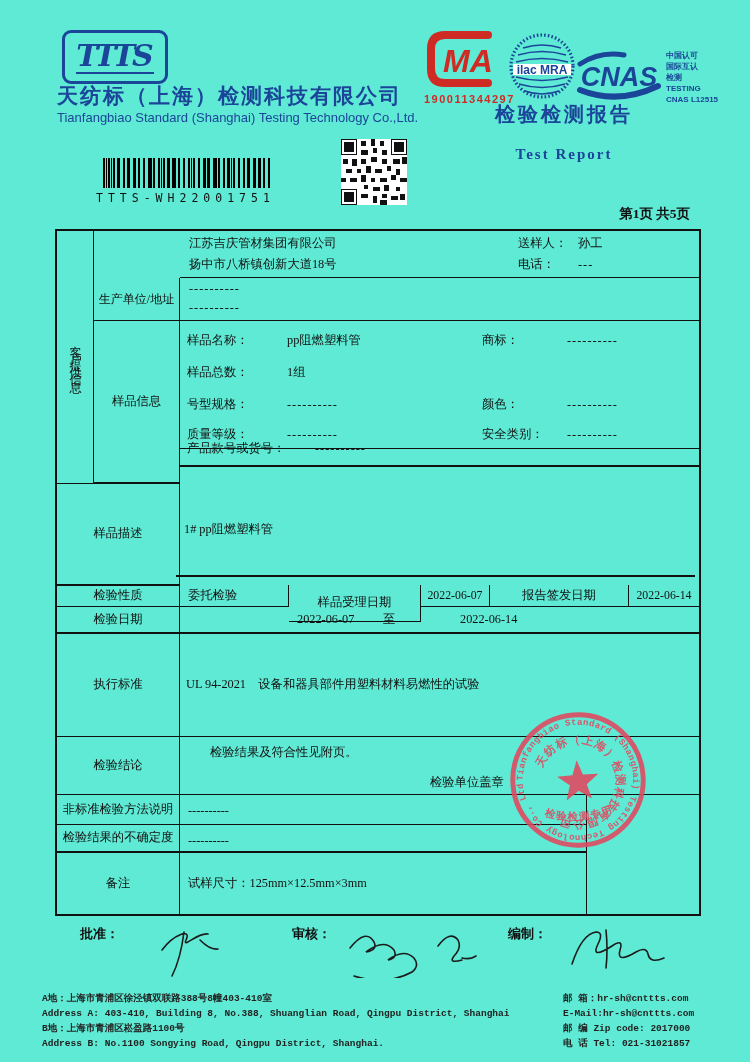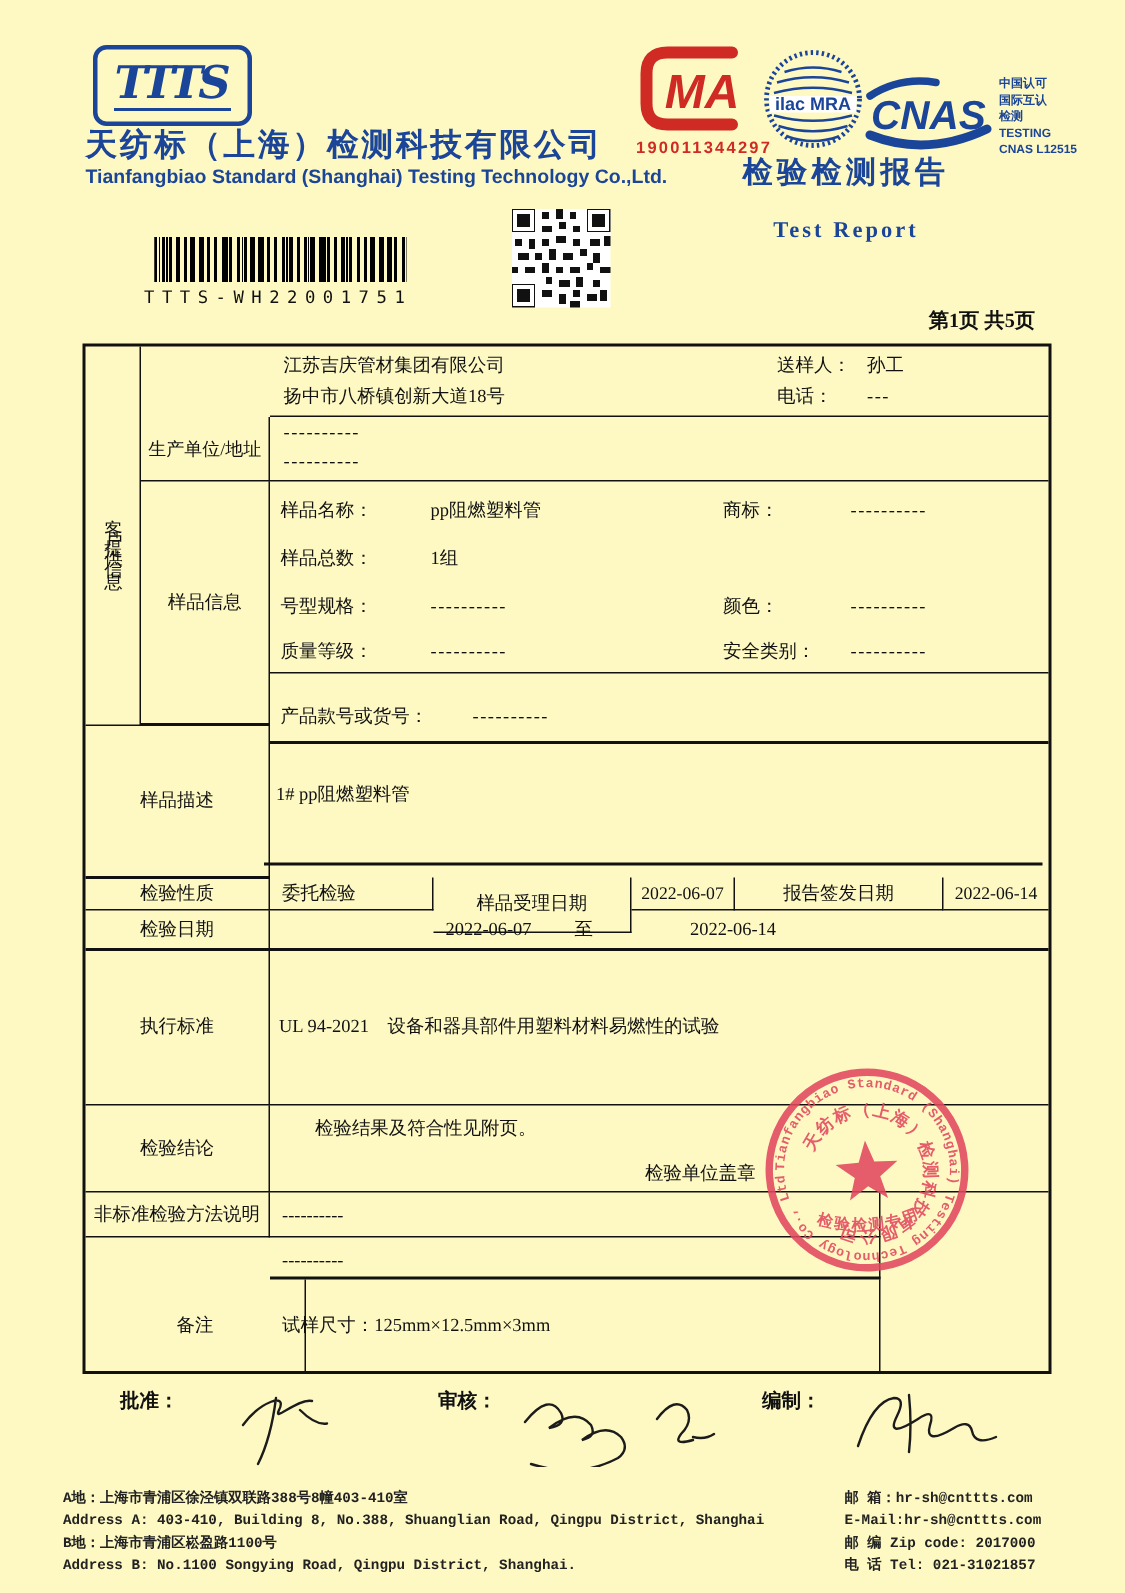--- a/index.html
+++ b/index.html
@@ -1,28 +1,28 @@
 <!DOCTYPE html>
 <html><head>
 <meta charset="utf-8">
 <style>
   html,body{margin:0;padding:0;background:#fff;}
-  .page{position:relative;width:750px;height:1062px;background:#fef9c3;overflow:hidden;
+  .page{position:relative;width:750px;height:1062px;background:#5eead4;overflow:hidden;
         font-family:"Liberation Serif","DejaVu Serif",serif;color:#111;}
   .abs{position:absolute;}
   .blue{color:#1b4598;}
   .red{color:#cf2b24;}
 
   
   .ttts-box{left:62px;top:30px;width:100px;height:48px;border:3.5px solid #1b4598;border-radius:9px;
             display:flex;align-items:center;justify-content:center;}
   .ttts-txt{font-family:"DejaVu Serif",serif;font-style:italic;font-weight:bold;font-size:30px;
             color:#1b4598;letter-spacing:-3px;line-height:1;border-bottom:2.5px solid #1b4598;padding:0 3px 1px 0;}
   .cn-name{left:57px;top:82px;font-size:21px;font-weight:bold;letter-spacing:2px;}
-  .en-name{left:57px;top:110px;font-size:13px;font-weight:bold;font-family:"Liberation Sans",sans-serif;}
+  .en-name{left:57px;top:110px;font-size:13px;font-weight:normal;font-family:"Liberation Sans",sans-serif;}
   .cma-num{left:424px;top:93px;font-size:11px;font-weight:bold;letter-spacing:1.5px;font-family:"Liberation Sans",sans-serif;}
   .report-title{left:428px;top:101px;width:272px;text-align:center;font-size:20px;font-weight:bold;letter-spacing:3px;}
   .report-sub{left:428px;top:146px;width:272px;text-align:center;font-size:15px;font-weight:bold;letter-spacing:2px;}
   .cnas-side{left:666px;top:50px;font-size:8px;line-height:11px;font-weight:bold;
              font-family:"Liberation Sans",sans-serif;}
 
   .barcode{left:103px;top:158px;width:168px;height:30px;
     background:
       repeating-linear-gradient(90deg,#000 0 2px,transparent 2px 5px),
       repeating-linear-gradient(90deg,#000 0 1px,transparent 1px 8px),
@@ -180,21 +180,21 @@
       <div class="abs" style="left:107px;top:44px">1组</div>
       <div class="abs" style="left:7px;top:76px">号型规格：</div>
       <div class="abs dash" style="left:107px;top:76px">----------</div>
       <div class="abs" style="left:302px;top:76px">颜色：</div>
       <div class="abs dash" style="left:387px;top:76px">----------</div>
       <div class="abs" style="left:7px;top:106px">质量等级：</div>
       <div class="abs dash" style="left:107px;top:106px">----------</div>
       <div class="abs" style="left:302px;top:106px">安全类别：</div>
       <div class="abs dash" style="left:387px;top:106px">----------</div>
     </div>
-    <div class="cell bB2" style="left:123px;top:230px;width:519px;height:35px">
+    <div class="cell bB2" style="left:123px;top:201px;width:519px;height:35px">
       <div class="abs" style="left:7px;top:9px">产品款号或货号：</div>
       <div class="abs dash" style="left:135px;top:9px">----------</div>
     </div>
 
     <div class="cell lab bR bB2" style="left:0;top:253px;width:123px;height:102px">样品描述</div>
     <div class="cell bB2" style="left:119px;top:253px;width:519px;height:93px;display:flex;align-items:center;padding-left:8px">1# pp阻燃塑料管</div>
 
     <div class="cell lab bR bB" style="left:0;top:354px;width:123px;height:22px">检验性质</div>
     <div class="cell bR bB" style="left:123px;top:354px;width:109px;height:22px;padding:3px 0 0 8px">委托检验</div>
     <div class="cell lab bR bB" style="left:232px;top:354px;width:132px;height:37px">样品受理日期</div>
@@ -214,23 +214,24 @@
 
     <div class="cell lab bR bB" style="left:0;top:506px;width:123px;height:58px">检验结论</div>
     <div class="cell bB" style="left:123px;top:506px;width:519px;height:58px">
       <div class="abs" style="left:30px;top:8px">检验结果及符合性见附页。</div>
       <div class="abs" style="left:250px;bottom:4px">检验单位盖章</div>
     </div>
 
     <div class="cell lab bR bB" style="left:0;top:564px;width:123px;height:30px">非标准检验方法说明</div>
     <div class="cell bR bB" style="left:123px;top:564px;width:407px;height:30px;padding:8px 0 0 8px">----------</div>
 
+    <div class="cell lab bR bB2" style="left:0;top:594px;width:123px;height:28px">检验结果的不确定度</div>
     <div class="cell bR bB2" style="left:123px;top:594px;width:407px;height:28px;padding:8px 0 0 8px">----------</div>
 
-    <div class="cell lab bR" style="left:0;top:622px;width:147px;height:61px">备注</div>
+    <div class="cell lab bR" style="left:0;top:622px;width:123px;height:61px">备注</div>
     <div class="cell bR" style="left:123px;top:622px;width:407px;height:61px;display:flex;align-items:center;padding-left:8px">试样尺寸：125mm×12.5mm×3mm</div>
 
     <div class="cell" style="left:530px;top:564px;width:112px;height:119px"></div>
   </div>
 
   <svg class="abs stamp" viewBox="0 0 160 160">
     <defs>
       <path id="ringPath" d="M 24,80 A 56,56 0 1 1 24,80.01"></path>
       <path id="cnArc" d="M 41,82 A 39,39 0 1 1 41,82.01"></path>
       <path id="botArc" d="M 42,113 Q 80,128 118,113"></path>

